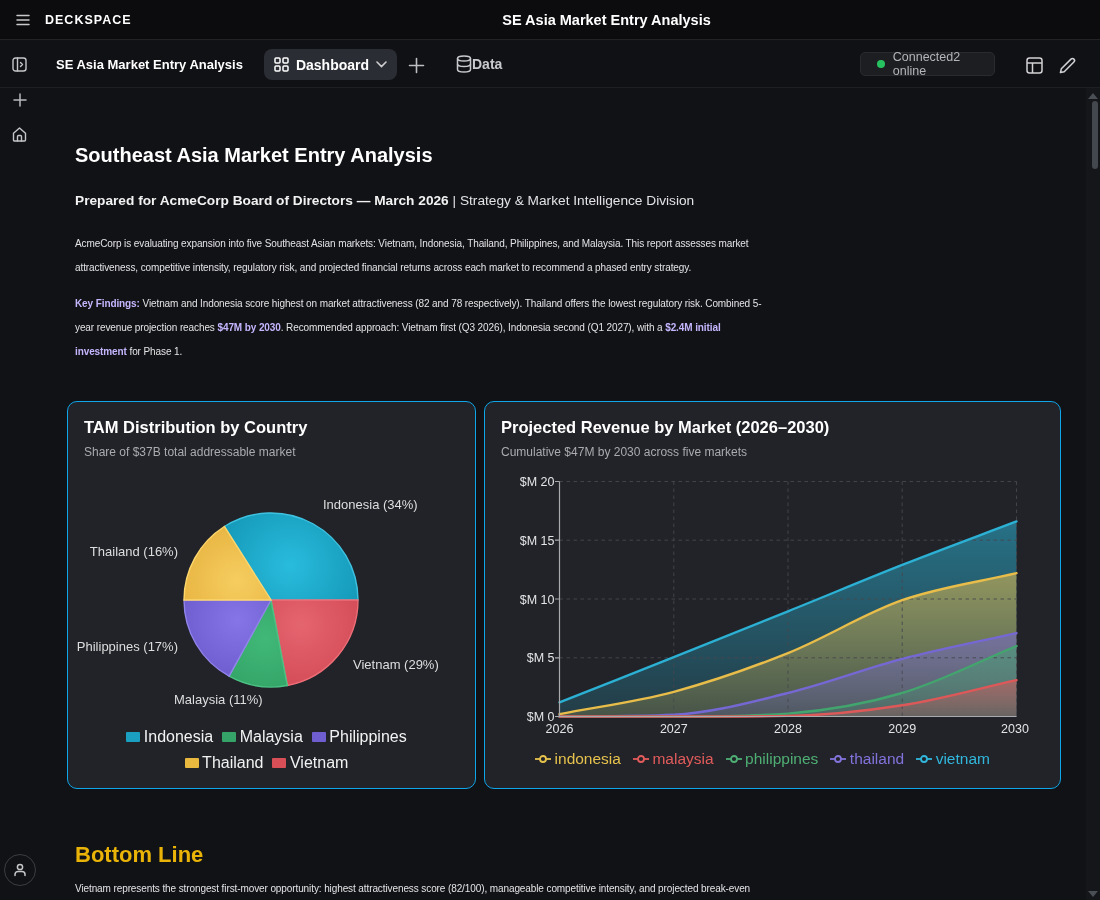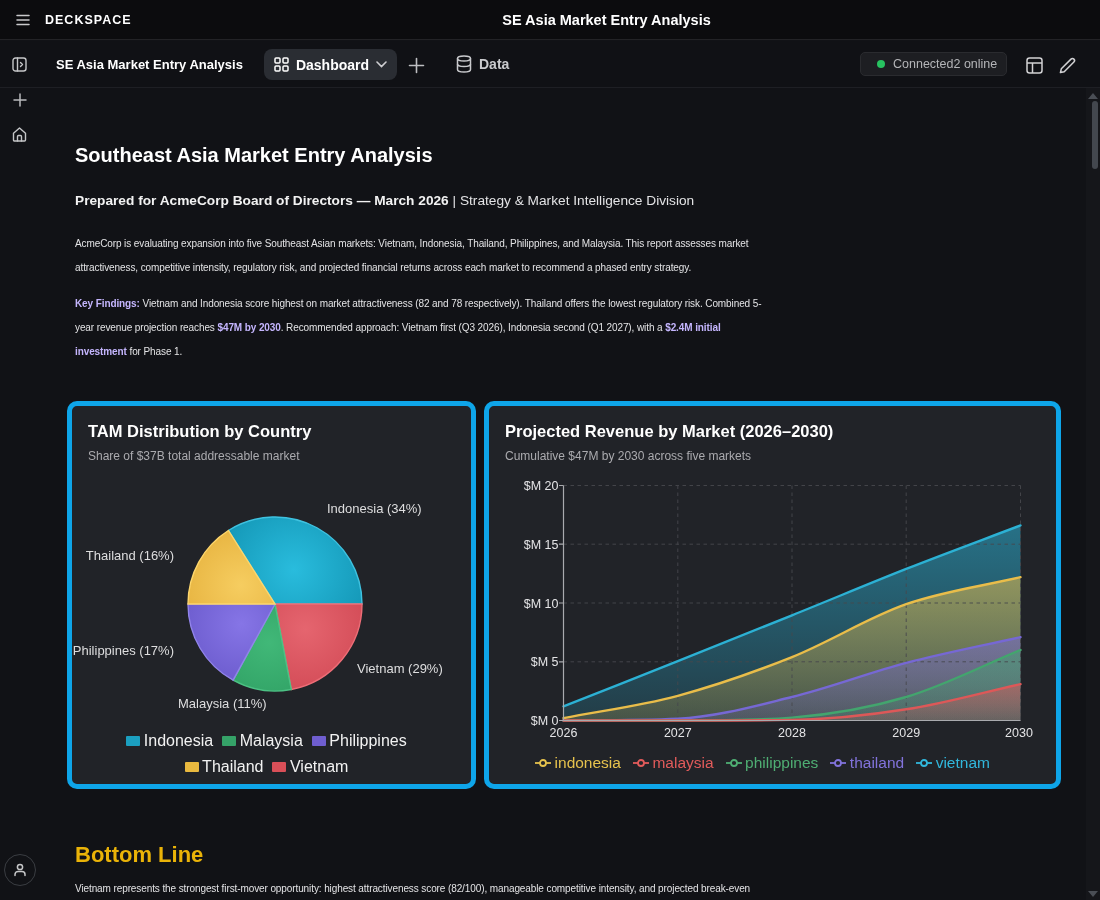--- a/index.html
+++ b/index.html
@@ -3,32 +3,32 @@
 <meta charset="utf-8">
 <style>
 * { margin:0; padding:0; box-sizing:border-box; }
 html,body { width:1100px; height:900px; overflow:hidden; background:#111216; font-family:"Liberation Sans", sans-serif; }
 .topbar { position:absolute; left:0; top:0; width:1100px; height:40px; background:#0c0c0e; border-bottom:1px solid #232326; }
 .logo { position:absolute; left:45px; top:13px; color:#fff; font-size:12.5px; font-weight:bold; letter-spacing:1px; }
 .toptitle { position:absolute; left:500px; top:12px; width:213px; text-align:center; color:#fff; font-size:14.5px; font-weight:bold; }
 .toolbar { position:absolute; left:0; top:41px; width:1100px; height:47px; background:#101115; border-bottom:1px solid #1e1f24; }
 .tbtitle { position:absolute; left:56px; top:57px; color:#fff; font-size:13px; font-weight:bold; }
 .dashbtn { position:absolute; left:264px; top:49px; width:133px; height:31px; background:#2a2d33; border-radius:8px; color:#fff; font-size:14px; font-weight:bold; display:flex; align-items:center; justify-content:center; gap:7px; }
-.databtn { position:absolute; left:456px; top:52px; display:flex; align-items:center; gap:7px; color:#c9cacd; font-size:14px; font-weight:bold; }
-.pill { position:absolute; left:860px; top:52px; width:147px; height:24px; background:#1d1e22; border:1px solid #2a2b2f; border-radius:5px; display:flex; align-items:center; }
+.databtn { position:absolute; left:456px; top:52px; display:flex; align-items:center; color:#c9cacd; font-size:14px; font-weight:bold; }
+.pill { position:absolute; left:860px; top:52px; width:135px; height:24px; background:#1d1e22; border:1px solid #2a2b2f; border-radius:5px; display:flex; align-items:center; }
 .pill .dot { width:8px; height:8px; border-radius:50%; background:#27c260; margin-left:16px; }
 .pill .ptext { color:#b4b5b8; font-size:12.5px; margin-left:8px; }
 .sidebar { position:absolute; left:0; top:88px; width:40px; height:812px; background:#111216; }
 .main { position:absolute; left:40px; top:88px; width:1046px; height:812px; background:#111216; color:#e6e7e9; }
 .h1 { position:absolute; left:35px; top:143px; font-size:20px; font-weight:bold; color:#fff; }
 .prep { position:absolute; left:35px; top:104.5px; font-size:13.7px; font-weight:bold; color:#f2f2f2; }
 .prep .nrm { font-weight:normal; color:#e3e3e5; }
 .para { position:absolute; left:35px; font-size:10px; line-height:24px; color:#e3e3e5; white-space:nowrap; letter-spacing:-0.1px; }
 .b { font-weight:bold; color:#c4b5fd; }
-.card { position:absolute; top:313px; height:388px; background:#212328; border:5px solid #0ea5e9; border-radius:10px; }
+.card { position:absolute; top:313px; height:388px; background:#212328; border:1px solid #0ea5e9; border-radius:10px; }
 .card1 { left:27px; width:409px; }
 .card2 { left:444px; width:577px; }
 .ctitle { position:absolute; left:16px; top:16px; font-size:16.5px; font-weight:bold; color:#fff; }
 .csub { position:absolute; left:16px; top:43px; font-size:12px; color:#ababaf; }
 .plabel { position:absolute; font-size:13px; color:#dededf; white-space:nowrap; }
 .pleg { position:absolute; left:-5px; width:100%; display:flex; justify-content:center; gap:9px; align-items:center; }
 .pleg .it { display:flex; align-items:center; gap:3.5px; font-size:16px; color:#f2f2f2; }
 .pleg .sw { width:14px; height:10px; border-radius:1px; }
 .cleg { position:absolute; left:-10px; top:348px; width:100%; display:flex; justify-content:center; gap:12px; align-items:center; }
 .cleg .it { display:flex; align-items:center; gap:3.5px; font-size:15.5px; }

